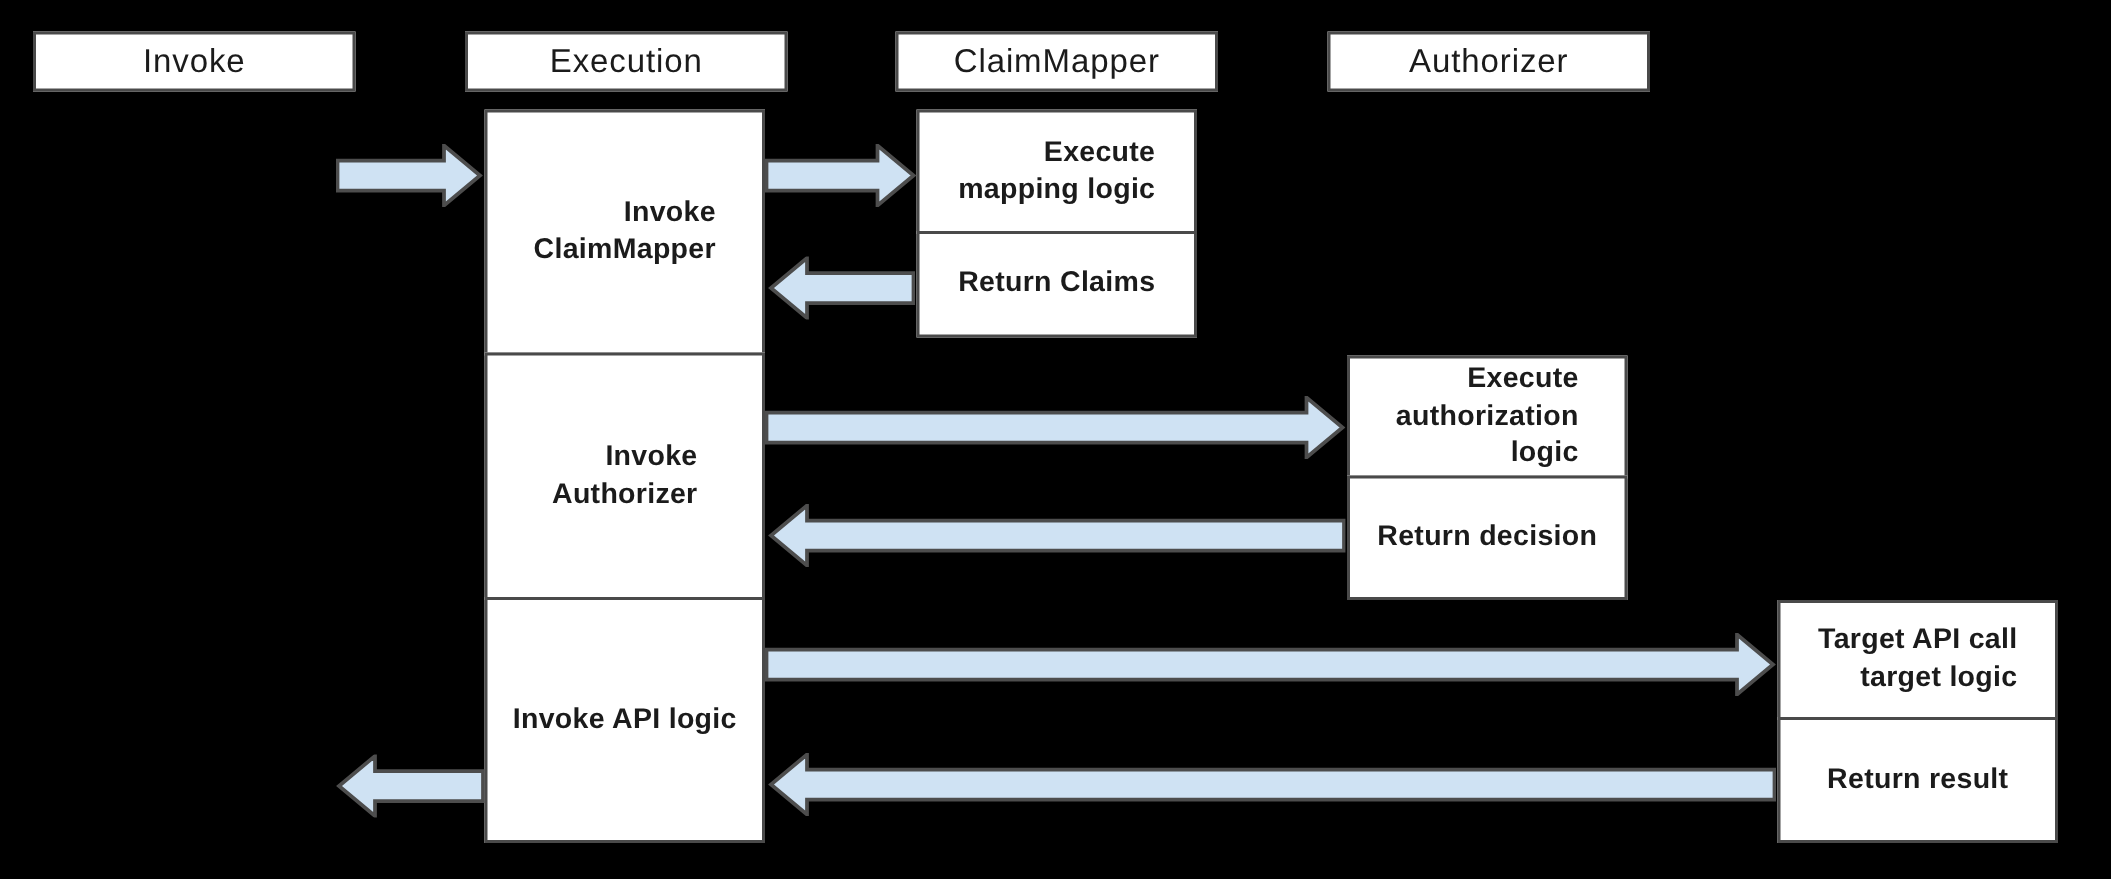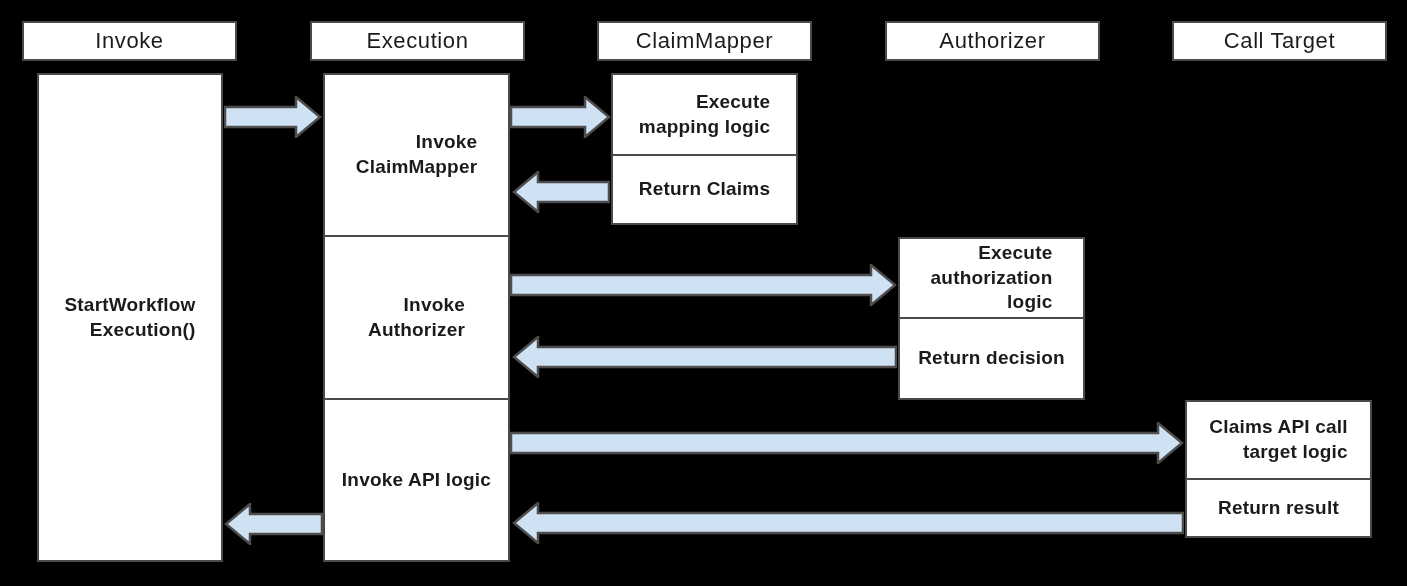--- a/index.html
+++ b/index.html
@@ -41,48 +41,45 @@
 
   #box-startworkflow-execution       {left:37px;  top:73px;  width:186px; height:489px;}
   #box-invoke-claimmapper            {left:323px; top:73px;  width:187px; height:164px;}
   #box-invoke-authorizer             {left:323px; top:235px; width:187px; height:165px;}
   #box-invoke-api-call               {left:323px; top:398px; width:187px; height:164px;}
   #box-execute-mapping-logic         {left:611px; top:73px;  width:187px; height:83px;}
   #box-return-claims                 {left:611px; top:154px; width:187px; height:71px;}
   #box-execute-authorization-logic   {left:898px; top:237px; width:187px; height:82px;}
   #box-return-decision               {left:898px; top:317px; width:187px; height:83px;}
   #box-execute-api-call-target-logic {left:1185px;top:400px; width:187px; height:80px;}
-  #box-return-result                 {left:1185px;top:478px; width:187px; height:60px;}
+  #box-return-result                 {left:1185px;top:478px; width:187px; height:84px;}
 </style>
 </head>
 <body>
 
 <div class="canvas" id="canvas">
 
   <div class="hdr" id="hdr-caller">Invoke</div>
   <div class="hdr" id="hdr-frontend">Execution</div>
   <div class="hdr" id="hdr-claimmapper">ClaimMapper</div>
   <div class="hdr" id="hdr-authorizer">Authorizer</div>
-  <div class="hdr" id="hdr-call-target">Call Target</div>
 
-  <div class="bx" id="box-startworkflow-execution">StartWorkflow
-Execution()</div>
   <div class="bx" id="box-invoke-claimmapper">Invoke
 ClaimMapper</div>
   <div class="bx" id="box-invoke-authorizer">Invoke
 Authorizer</div>
   <div class="bx" id="box-invoke-api-call">Invoke API logic</div>
   <div class="bx" id="box-execute-mapping-logic">Execute
 mapping logic</div>
   <div class="bx" id="box-return-claims">Return Claims</div>
   <div class="bx" id="box-execute-authorization-logic">Execute
 authorization
 logic</div>
   <div class="bx" id="box-return-decision">Return decision</div>
-  <div class="bx" id="box-execute-api-call-target-logic">Claims API call
+  <div class="bx" id="box-execute-api-call-target-logic">Target API call
 target logic</div>
   <div class="bx" id="box-return-result">Return result</div>
 
 <svg width="98" height="42" class="arrow" style="left: 224px; top: 96px;">
       <polygon points="1,11 72,11 72,1 96,21 72,41 72,31 1,31" fill="#cfe2f3" stroke="#4d4d4d" stroke-width="2.5"></polygon>
     </svg>
     <svg width="101" height="42" class="arrow" style="left: 510px; top: 96px;">
       <polygon points="1,11 75,11 75,1 99,21 75,41 75,31 1,31" fill="#cfe2f3" stroke="#4d4d4d" stroke-width="2.5"></polygon>
     </svg>
     <svg width="98" height="42" class="arrow" style="left: 512px; top: 171px;">

